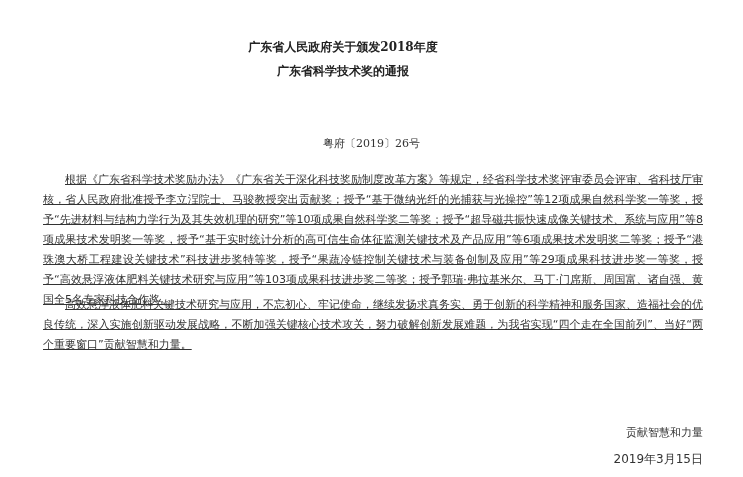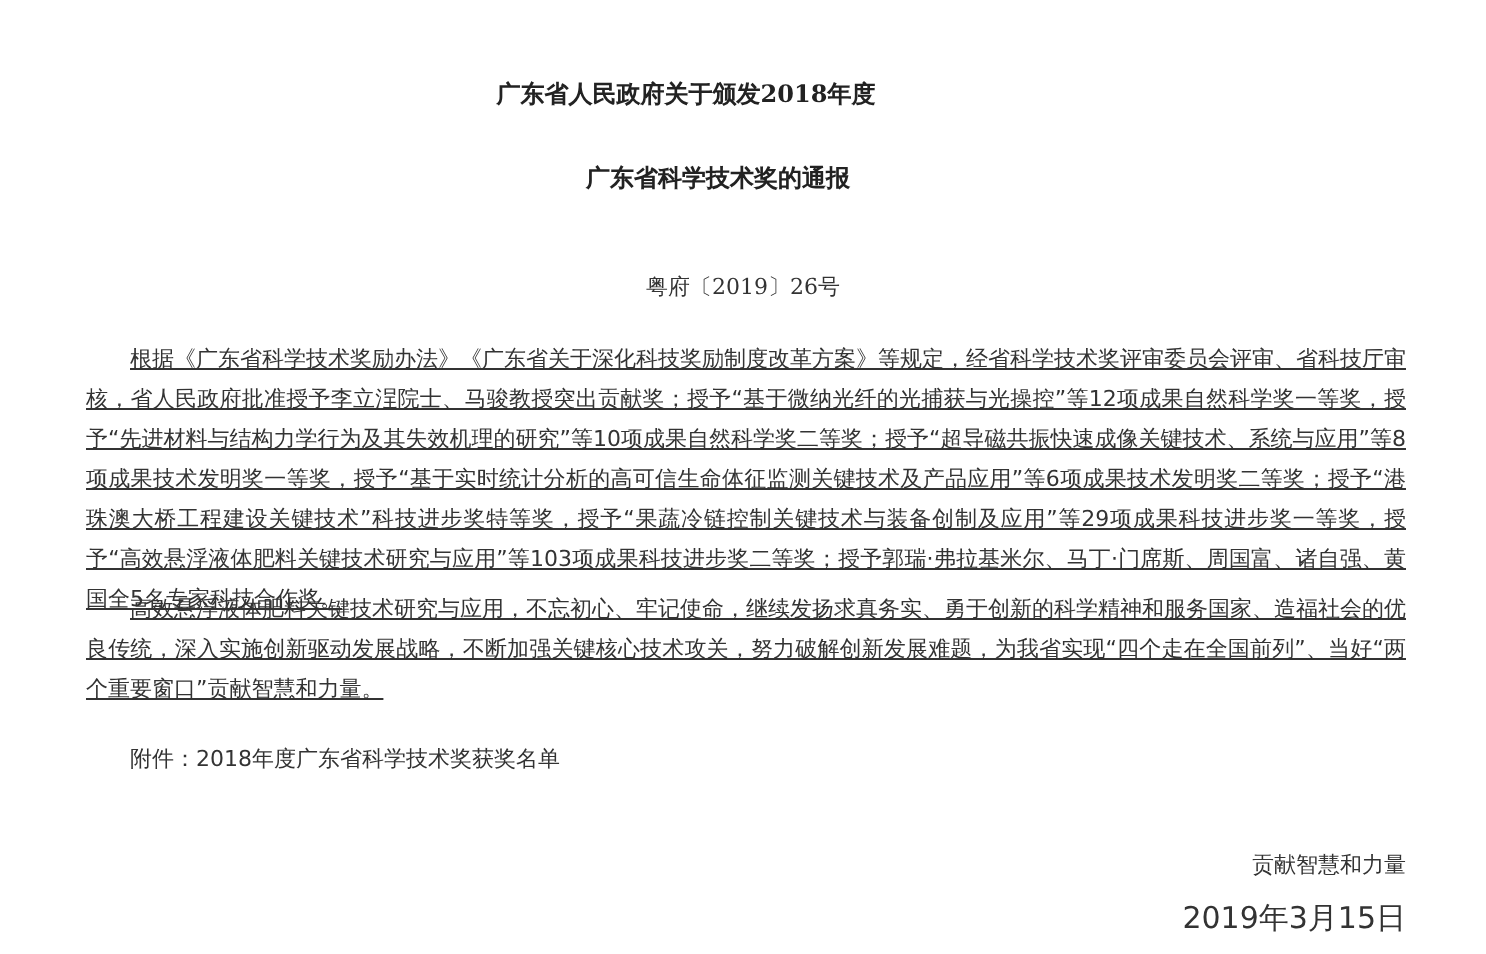--- a/index.html
+++ b/index.html
@@ -27,21 +27,21 @@
       left: 0;
       width: 686px;
       text-align: center;
       font-family: "DejaVu Serif", "Liberation Serif", serif;
       font-weight: bold;
       font-size: 12px;
       color: #222222;
       line-height: 16px;
     }
     .title1 { top: 39px; }
-    .title2 { top: 81px; padding-left: 16px; }
+    .title2 { top: 63px; }
     .docnum {
       position: absolute;
       left: 0;
       width: 743px;
       top: 92px;
       text-align: center;
       font-size: 11px;
       line-height: 16px;
       color: #333333;
       font-family: "DejaVu Serif", "Liberation Serif", serif;
@@ -83,35 +83,34 @@
       top: 425px;
       font-size: 11px;
       line-height: 16px;
       text-align: right;
       white-space: nowrap;
     }
     .date {
       position: absolute;
       right: 40px;
       top: 451px;
-      font-size: 15px;
+      font-size: 12px;
       line-height: 16px;
       text-align: right;
       white-space: nowrap;
     }
   </style>
 </head>
 <body>
 
 <div class="doc">
   <div class="title title1">广东省人民政府关于颁发2018年度</div>
   <div class="title title2">广东省科学技术奖的通报</div>
   <div class="docnum">粤府〔2019〕26号</div>
 
 
   <div class="para para1">根据《广东省科学技术奖励办法》《广东省关于深化科技奖励制度改革方案》等规定，经省科学技术奖评审委员会评审、省科技厅审核，省人民政府批准授予李立浧院士、马骏教授突出贡献奖；授予“基于微纳光纤的光捕获与光操控”等12项成果自然科学奖一等奖，授予“先进材料与结构力学行为及其失效机理的研究”等10项成果自然科学奖二等奖；授予“超导磁共振快速成像关键技术、系统与应用”等8项成果技术发明奖一等奖，授予“基于实时统计分析的高可信生命体征监测关键技术及产品应用”等6项成果技术发明奖二等奖；授予“港珠澳大桥工程建设关键技术”科技进步奖特等奖，授予“果蔬冷链控制关键技术与装备创制及应用”等29项成果科技进步奖一等奖，授予“高效悬浮液体肥料关键技术研究与应用”等103项成果科技进步奖二等奖；授予郭瑞·弗拉基米尔、马丁·门席斯、周国富、诸自强、黄国全5名专家科技合作奖。</div>
   <div class="para para2">高效悬浮液体肥料关键技术研究与应用，不忘初心、牢记使命，继续发扬求真务实、勇于创新的科学精神和服务国家、造福社会的优良传统，深入实施创新驱动发展战略，不断加强关键核心技术攻关，努力破解创新发展难题，为我省实现“四个走在全国前列”、当好“两个重要窗口”贡献智慧和力量。</div>
 
-  <div class="attachment">附件：2018年度广东省科学技术奖获奖名单</div>
 
   <div class="signature">贡献智慧和力量</div>
   <div class="date">2019年3月15日</div>
 </div>
 
 </body></html>

